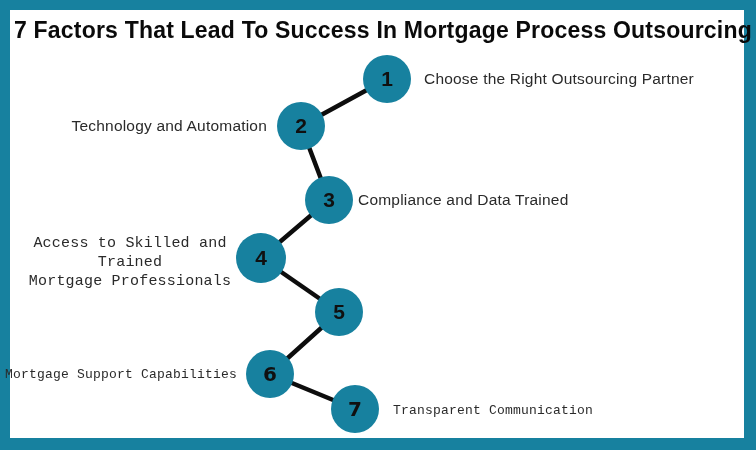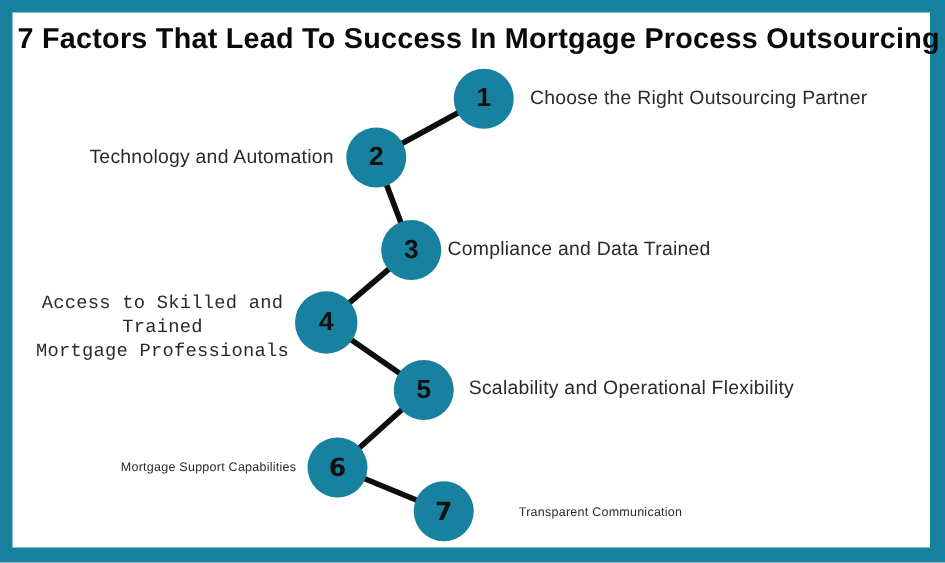--- a/index.html
+++ b/index.html
@@ -59,43 +59,43 @@
   .two-line {
     white-space: pre-line;
     text-align: center;
     font-size: 15px;
     line-height: 19px;
     width: 210px;
     font-family: Liberation Mono, monospace;
   }
   .right-align { text-align: right; }
   .alt-font {
-    font-family: Liberation Sans, sans-serif;
-    font-size: 10px;
+    font-family: Liberation Mono, monospace;
+    font-size: 13px;
   }
   .alt-num {
     font-family: "DejaVu Sans", sans-serif;
     font-size: 20px;
   }
   
   .c1 { left: 363px; top: 55px; }
   .c2 { left: 277px; top: 102px; }
   .c3 { left: 305px; top: 176px; }
   .c4 { left: 236px; top: 233px; width: 50px; height: 50px; }
   .c5 { left: 315px; top: 288px; }
   .c6 { left: 246px; top: 350px; }
   .c7 { left: 331px; top: 385px; }
   
   .l1 { left: 424px; top: 79px; }
   .l2 { right: 489px; top: 126px; }
   .l3 { left: 358px; top: 200px; }
   .l4 { left: 25px; top: 262px; }
   .l5 { left: 375px; top: 311px; }
   .l6 { right: 519px; top: 374px; }
-  .l7 { left: 415px; top: 410px; }
+  .l7 { left: 393px; top: 410px; }
 </style>
 </head>
 <body>
 
 <div class="frame">
   <div class="panel"></div>
 
   <h1 class="title">7 Factors That Lead To Success In Mortgage Process Outsourcing</h1>
 
   <svg class="connectors" width="756" height="450" viewBox="0 0 756 450">
@@ -127,16 +127,15 @@
   </div>
   <div class="circle c7">
     <span class="num alt-num">7</span>
   </div>
 
   <div class="lbl l2 right-align">Technology and Automation</div>
   <div class="lbl l1">Choose the Right Outsourcing Partner</div>
   <div class="lbl l3">Compliance and Data Trained</div>
   <div class="lbl l4 two-line">Access to Skilled and Trained
 Mortgage Professionals</div>
-  <div class="lbl l5">Scalability and Operational Flexibility</div>
   <div class="lbl l6 right-align alt-font">Mortgage Support Capabilities</div>
   <div class="lbl l7 alt-font">Transparent Communication</div>
 </div>
 
 </body></html>

